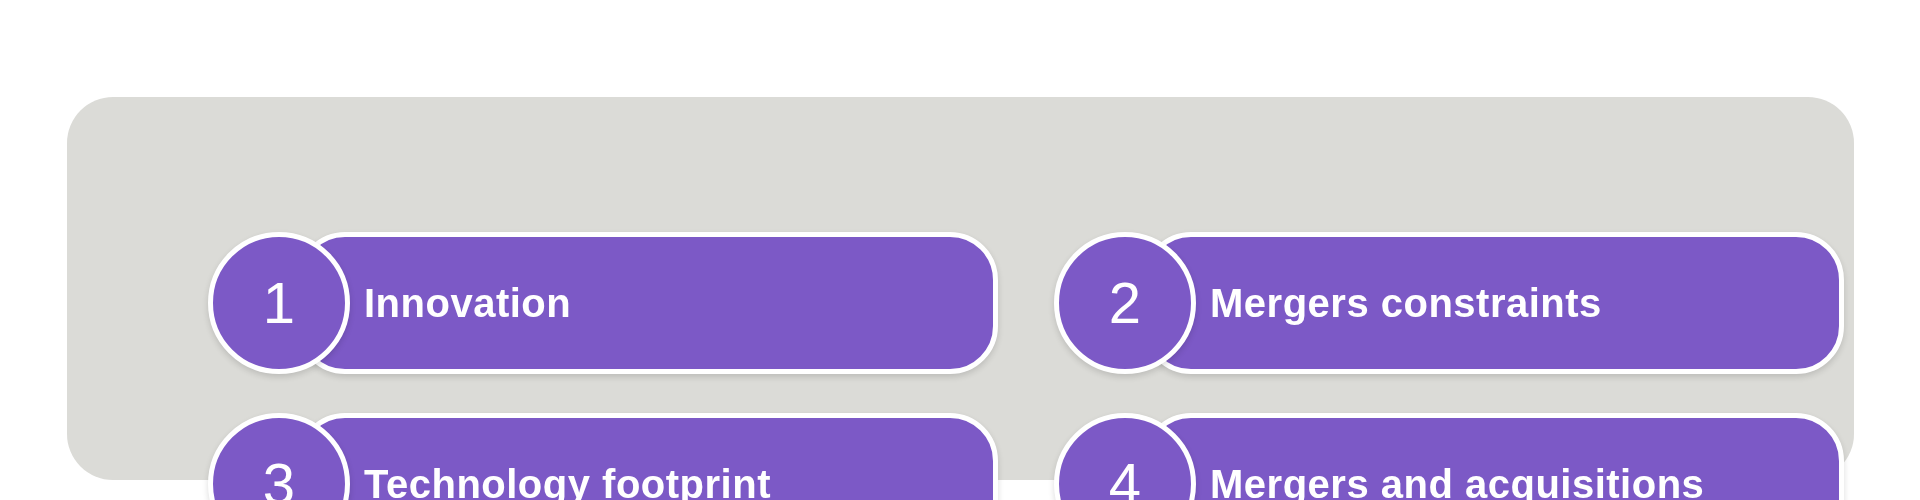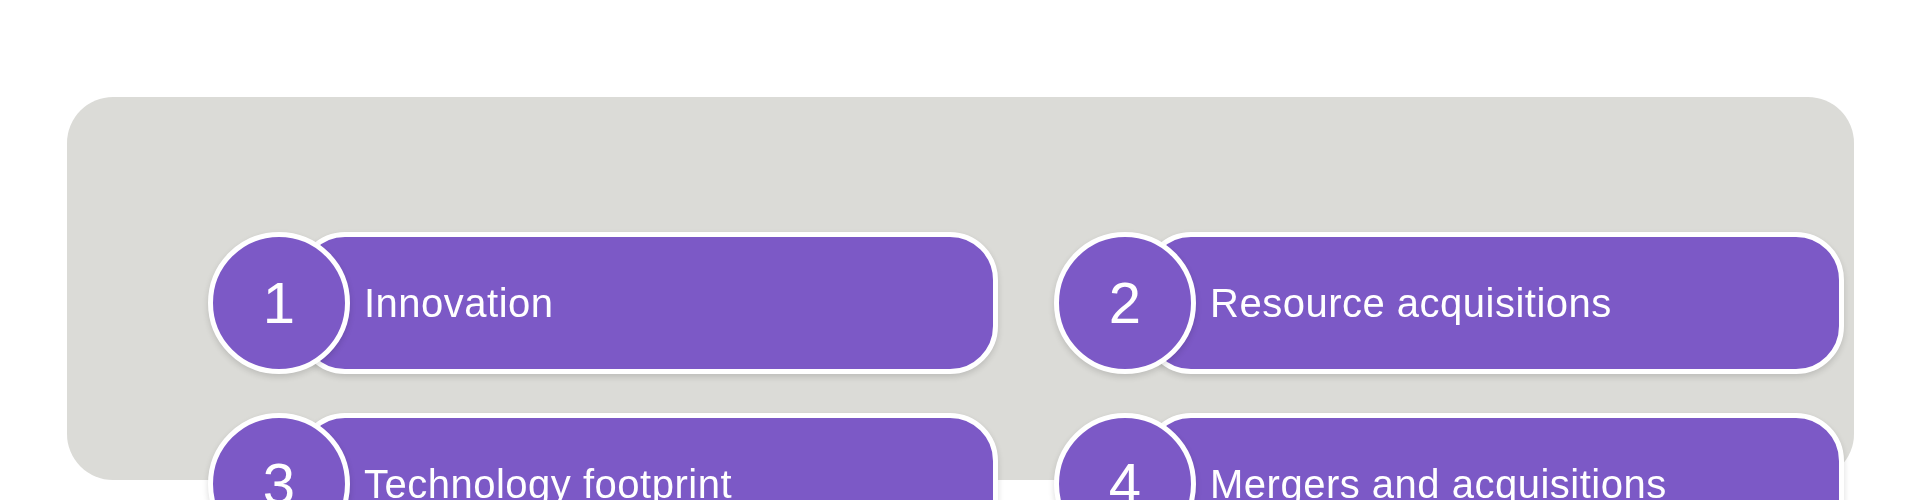--- a/index.html
+++ b/index.html
@@ -46,21 +46,21 @@
     border-radius: 48px;
     display: flex;
     align-items: center;
     padding-left: 62px;
     box-shadow: 0 3px 6px rgba(0,0,0,0.14);
     z-index: 1;
   }
   .pill-label {
     color: var(--item-text, #ffffff);
     font-size: 40px;
-    font-weight: 400;
+    font-weight: 700;
     letter-spacing: 0.5px;
     white-space: nowrap;
     text-align: right;
   }
   .circle {
     position: absolute;
     left: 0;
     top: 0;
     width: 142px;
     height: 142px;
@@ -91,21 +91,21 @@
       <div class="pill">
         <span class="pill-label">Innovation</span>
       </div>
       <div class="circle">
         <span class="circle-number">1</span>
       </div>
     </div>
 
     <div class="item pos-2">
       <div class="pill">
-        <span class="pill-label">Resource acquisitions</span>
+        <span class="pill-label">Mergers constraints</span>
       </div>
       <div class="circle">
         <span class="circle-number">2</span>
       </div>
     </div>
 
     <div class="item pos-3">
       <div class="pill">
         <span class="pill-label">Technology footprint</span>
       </div>

